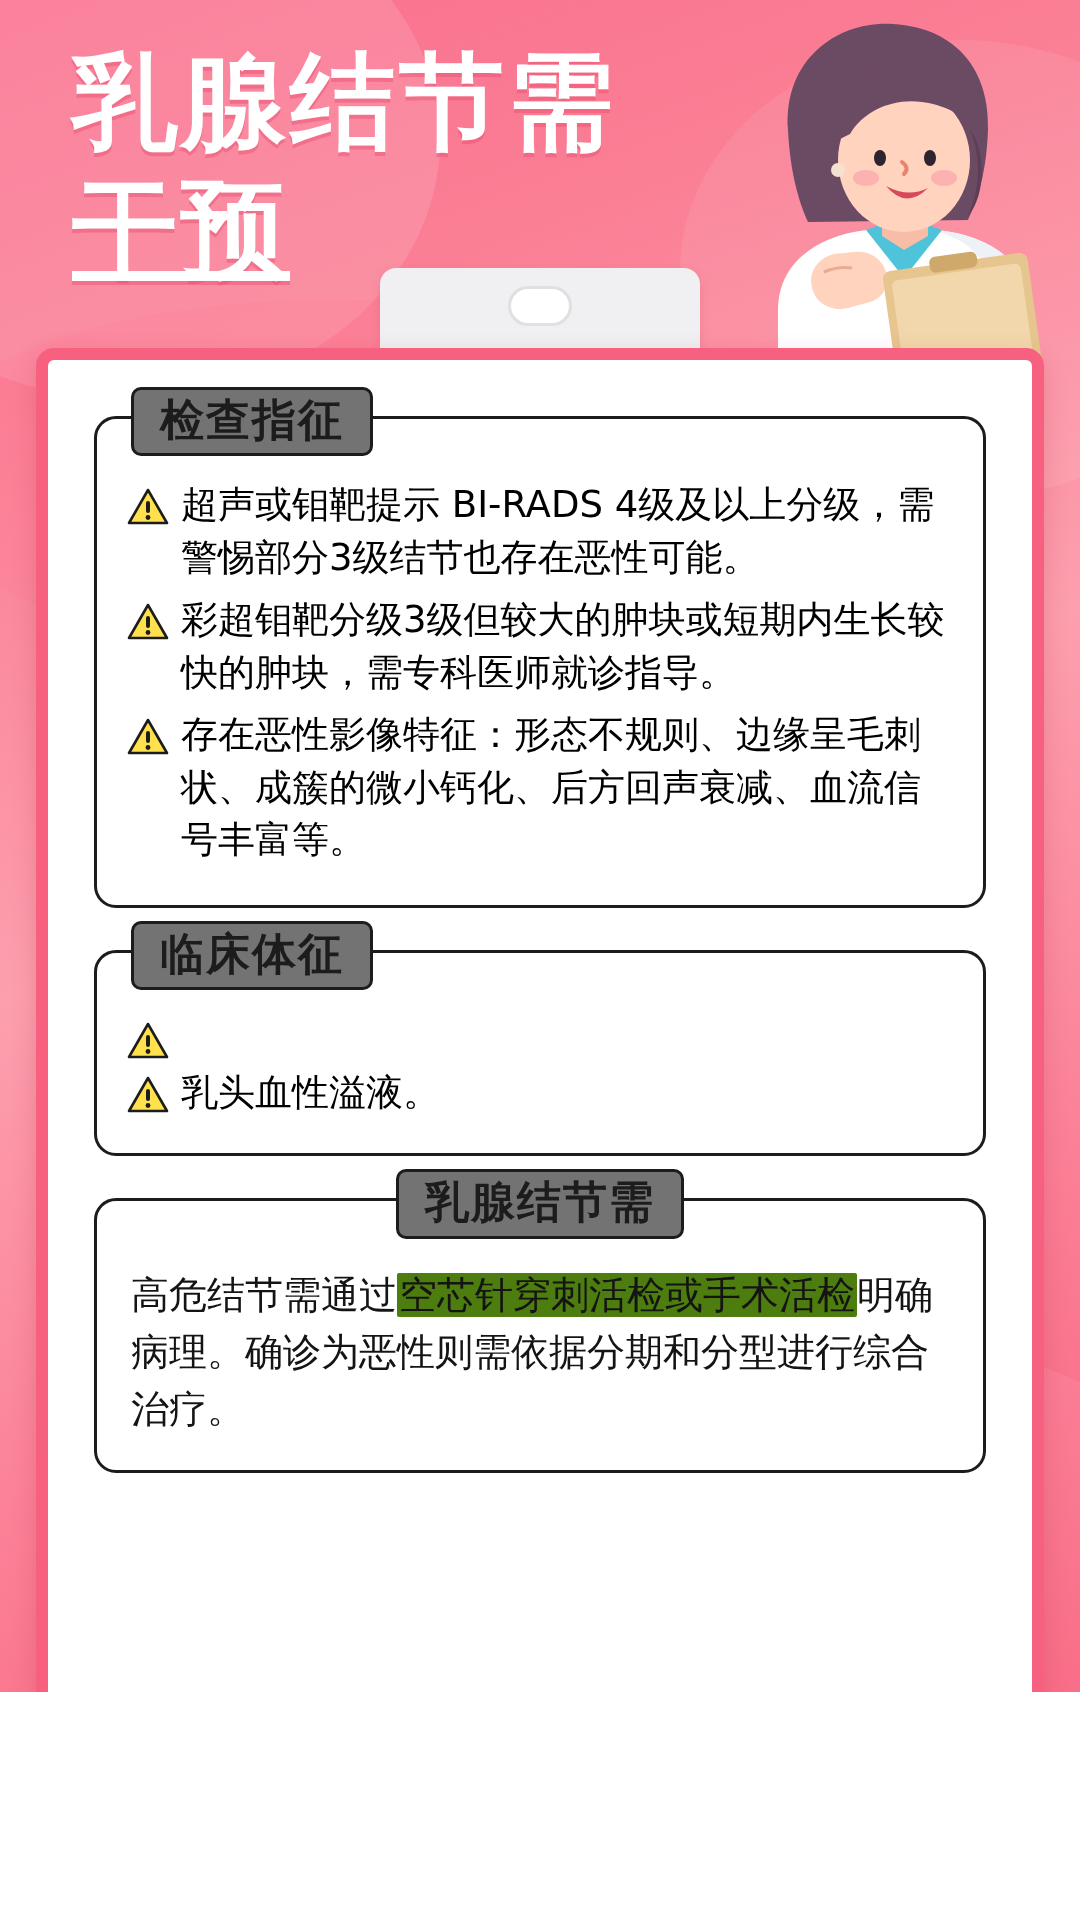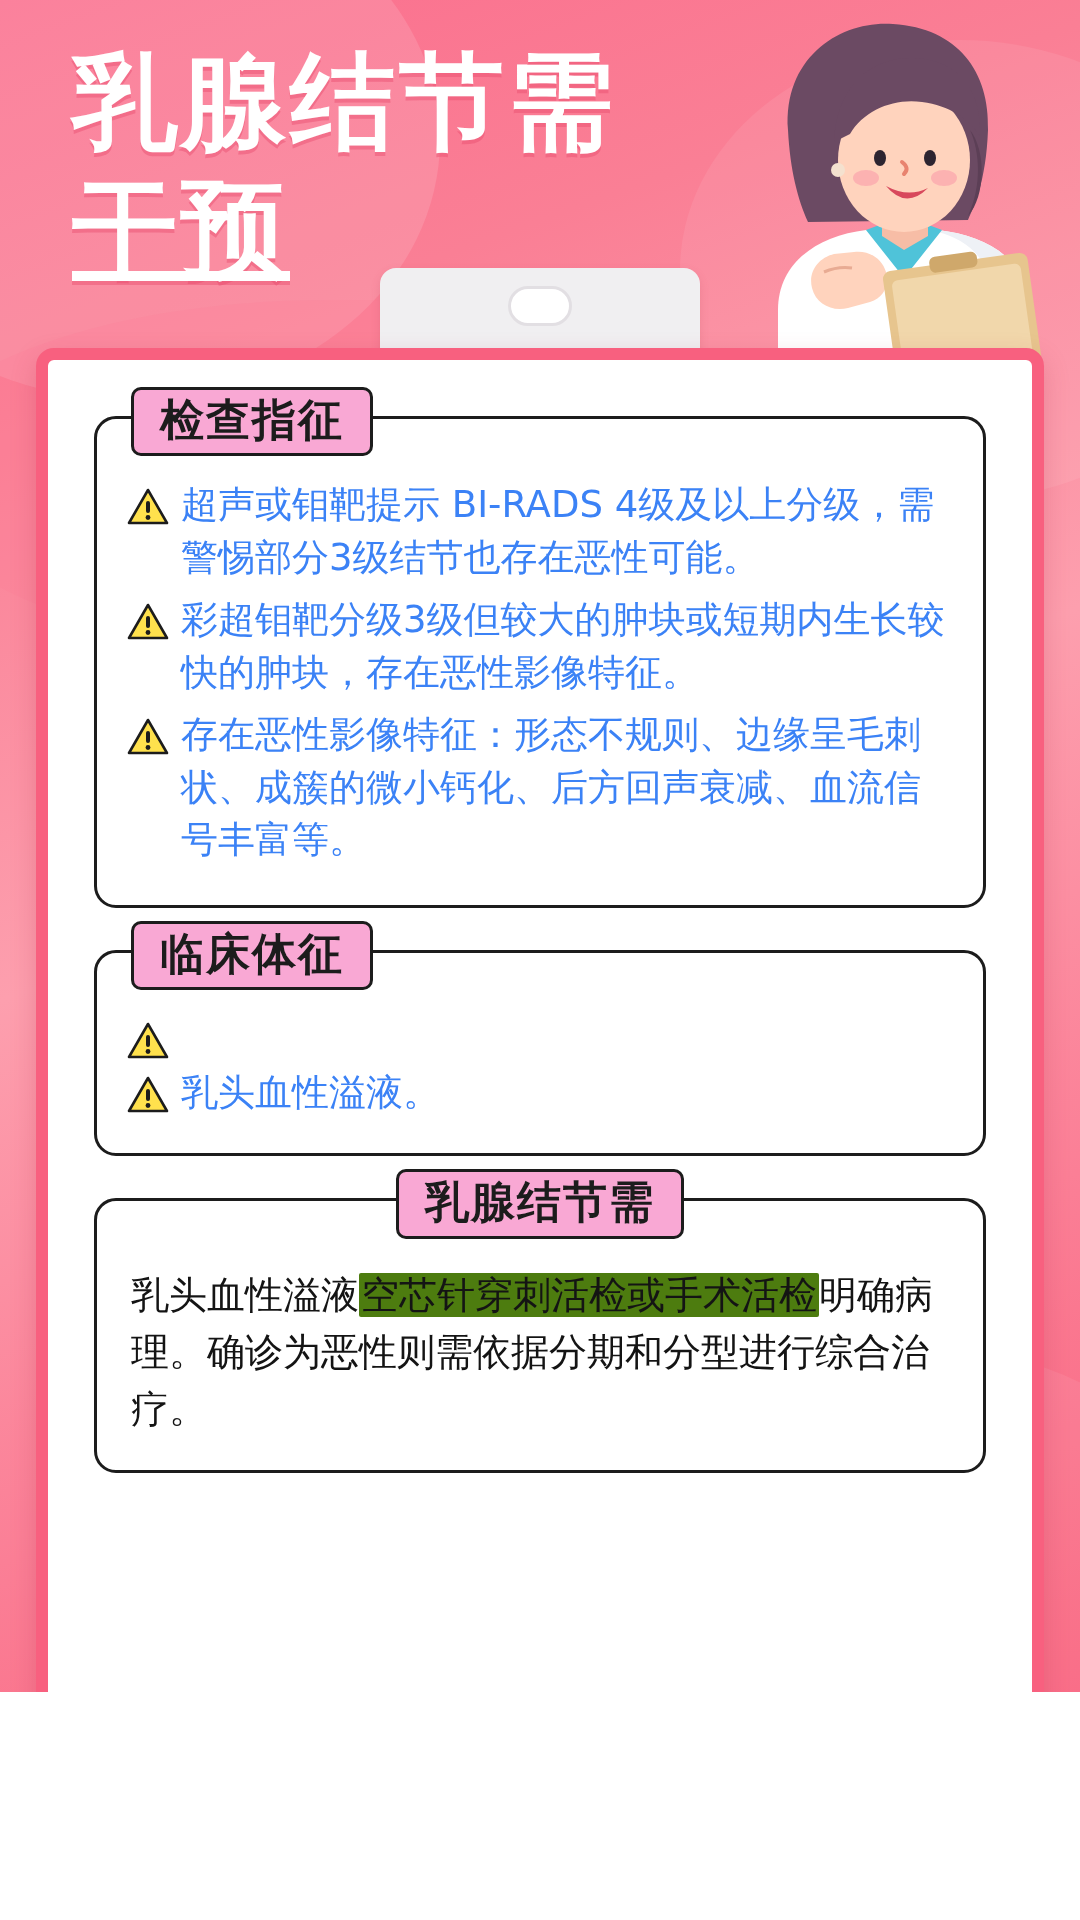--- a/index.html
+++ b/index.html
@@ -143,21 +143,21 @@
     bottom: -14px;
     left: 20px;
     border-radius: 22px;
     background: #f7a8bb;
     z-index: -1;
   }
 
   .tag {
     position: absolute;
     top: -32px;
-    background: #f9a8d4;
+    background: #737373;
     border: 3px solid #1c1c1c;
     border-radius: 10px;
     padding: 6px 26px 9px 26px;
     font-family: "DejaVu Sans", "Liberation Sans", sans-serif;
     font-weight: bold;
     font-size: 44px;
     line-height: 1.1;
     color: #1c1c1c;
     letter-spacing: 2px;
     white-space: nowrap;
@@ -175,21 +175,21 @@
     flex: 0 0 auto;
     width: 42px;
     height: 40px;
     margin-right: 12px;
     margin-top: 8px;
   }
   .li-text {
     font-family: "DejaVu Sans", "Liberation Sans", sans-serif;
     font-size: 37px;
     line-height: 1.42;
-    color: #3b82f6;
+    color: #000000;
     letter-spacing: 0px;
   }
   .list.compact li { margin-bottom: 6px; }
 
   .para {
     font-family: "DejaVu Serif", "Liberation Serif", serif;
     font-size: 38px;
     line-height: 1.5;
     color: #141414;
     margin: 20px 4px 4px 4px;
@@ -278,21 +278,21 @@
             <span class="li-text">超声或钼靶提示 BI-RADS 4级及以上分级，需警惕部分3级结节也存在恶性可能。</span>
           </li>
           <li>
             <span class="warn">
               <svg viewBox="0 0 42 40" width="42" height="40" xmlns="http://www.w3.org/2000/svg">
                 <path d="M21 3 L40 36 L2 36 Z" fill="#ffe14d" stroke="#1c1c1c" stroke-width="2.6" stroke-linejoin="round"></path>
                 <rect x="19" y="14" width="4" height="12" rx="2" fill="#1c1c1c"></rect>
                 <circle cx="21" cy="30.5" r="2.4" fill="#1c1c1c"></circle>
               </svg>
             </span>
-            <span class="li-text">彩超钼靶分级3级但较大的肿块或短期内生长较快的肿块，存在恶性影像特征。</span>
+            <span class="li-text">彩超钼靶分级3级但较大的肿块或短期内生长较快的肿块，需专科医师就诊指导。</span>
           </li>
           <li>
             <span class="warn">
               <svg viewBox="0 0 42 40" width="42" height="40" xmlns="http://www.w3.org/2000/svg">
                 <path d="M21 3 L40 36 L2 36 Z" fill="#ffe14d" stroke="#1c1c1c" stroke-width="2.6" stroke-linejoin="round"></path>
                 <rect x="19" y="14" width="4" height="12" rx="2" fill="#1c1c1c"></rect>
                 <circle cx="21" cy="30.5" r="2.4" fill="#1c1c1c"></circle>
               </svg>
             </span>
             <span class="li-text">存在恶性影像特征：形态不规则、边缘呈毛刺状、成簇的微小钙化、后方回声衰减、血流信号丰富等。</span>
@@ -321,19 +321,19 @@
               </svg>
             </span>
             <span class="li-text">乳头血性溢液。</span>
           </li>
         </ul>
       </div>
 
       <div class="card">
         <div class="tag center">乳腺结节需</div>
         <p class="para">
-          <span>乳头血性溢液</span><span class="hl">空芯针穿刺活检或手术活检</span><span>明确病理。确诊为恶性则需依据分期和分型进行综合治疗。</span>
+          <span>高危结节需通过</span><span class="hl">空芯针穿刺活检或手术活检</span><span>明确病理。确诊为恶性则需依据分期和分型进行综合治疗。</span>
         </p>
       </div>
 
     </div>
   </div>
 </div>
 
 </body></html>

